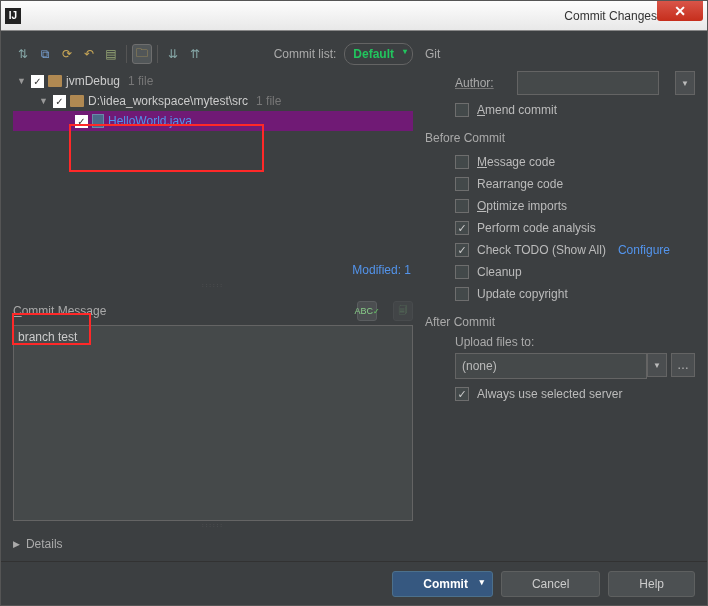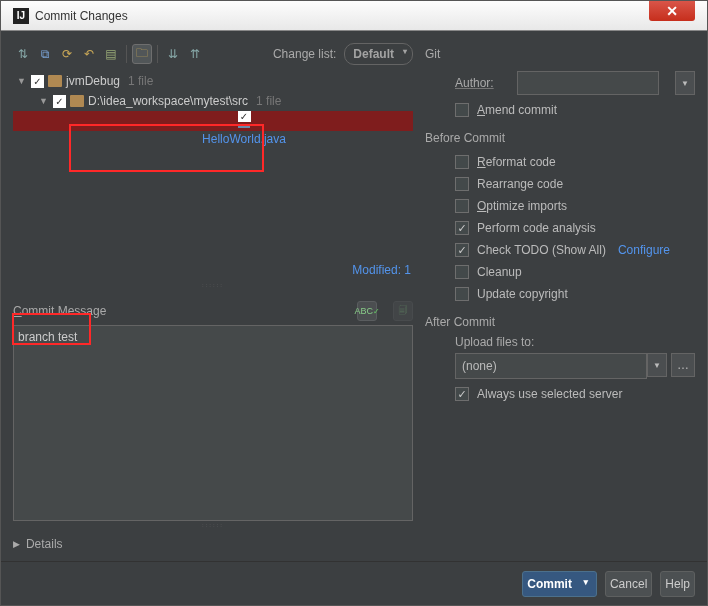--- a/index.html
+++ b/index.html
@@ -1,33 +1,33 @@
 <!DOCTYPE html>
 <html><head>
 <meta charset="utf-8">
 <style>
 * { margin: 0; padding: 0; box-sizing: border-box; font-family: "Segoe UI", Tahoma, sans-serif; }
 body { background: #5a7080; width: 708px; height: 606px; overflow: hidden; }
 .window { width: 708px; height: 606px; background: #3c3f41; border: 1px solid #555; display: flex; flex-direction: column; }
-.titlebar { height: 30px; background: linear-gradient(#fdfdfd, #e8e8e8); display: flex; align-items: center; padding: 0 12px; border-bottom: 1px solid #888; }
+.titlebar { height: 30px; background: linear-gradient(#fdfdfd, #e8e8e8); display: flex; align-items: center; padding: 0 4px; border-bottom: 1px solid #888; text-align: right; }
 .titlebar-icon { width: 16px; height: 16px; background: #222; color: #fff; font-size: 10px; display: flex; align-items: center; justify-content: center; margin-right: 6px; font-weight: bold; }
 .titlebar-text { font-size: 12px; color: #333; flex: 1; }
 .close-btn { width: 46px; height: 20px; background: linear-gradient(#d95549, #c62e1c); color: #fff; display: flex; align-items: center; justify-content: center; border-radius: 0 0 3px 3px; margin-top: -10px; font-size: 14px; font-weight: bold; cursor: pointer; }
 .content { flex: 1; padding: 10px 12px 10px 12px; display: flex; gap: 12px; color: #bbb; font-size: 12px; }
 .left-col { width: 400px; display: flex; flex-direction: column; }
 .right-col { flex: 1; display: flex; flex-direction: column; }
 .toolbar { display: flex; align-items: center; gap: 2px; height: 26px; margin-bottom: 4px; }
 .tb-icon { width: 20px; height: 20px; display: flex; align-items: center; justify-content: center; color: #8aa; cursor: pointer; border-radius: 3px; }
 .tb-icon.sel { background: #515658; border: 1px solid #6e6e6e; }
 .tb-sep { width: 1px; height: 18px; background: #555; margin: 0 3px; }
 .change-list-label { margin-left: auto; color: #aaa; }
-.change-list-select { background: #3c3f41; border: 1px solid #646464; color: #a3a3a3; padding: 3px 18px 3px 8px; border-radius: 10px; margin-left: 6px; cursor: pointer; position: relative; font-weight: bold; }
+.change-list-select { background: #3c3f41; border: 1px solid #646464; color: #22c55e; padding: 3px 18px 3px 8px; border-radius: 10px; margin-left: 6px; cursor: pointer; position: relative; font-weight: bold; }
 .tree-panel { flex: 0 0 188px; background: #3c3f41; border: none; overflow: auto; }
 .tree-row { display: flex; align-items: center; height: 20px; padding-left: 4px; gap: 4px; }
-.tree-row.selected { background: #7f1d1d; flex-direction: column; }
+.tree-row.selected { background: #701a75; }
 .arrow { width: 10px; font-size: 9px; color: #999; }
 .chk { width: 13px; height: 13px; background: #fff; display: flex; align-items: center; justify-content: center; font-size: 10px; color: #333; }
 .chk.on::after { content: "✓"; }
 .folder-icon { width: 14px; height: 12px; background: #b08952; border-radius: 1px; }
 .file-icon { width: 12px; height: 14px; background: #4a6a8a; border: 1px solid #6a8aaa; }
 .tree-label { color: #ccc; }
 .tree-label.link { color: #5394ec; }
 .tree-count { color: #777; margin-left: 4px; }
 .red-box { position: absolute; border: 2px solid #ff2828; pointer-events: none; }
 .modified-bar { text-align: right; color: #5394ec; padding: 4px 2px; }
@@ -46,21 +46,21 @@
 .author-input { flex: 1; height: 24px; background: #45494a; border: 1px solid #646464; }
 .dropdown-btn { width: 20px; height: 24px; background: #4b4e50; border: 1px solid #646464; display: flex; align-items: center; justify-content: center; font-size: 8px; color: #bbb; }
 .chk-row { display: flex; align-items: flex-end; margin: 4px 0 4px 30px; gap: 8px; }
 .chk-box { width: 14px; height: 14px; background: #43494a; border: 1px solid #6e6e6e; display: flex; align-items: center; justify-content: center; font-size: 11px; color: #ccc; }
 .chk-box.on::after { content: "✓"; }
 .configure-link { color: #5394ec; margin-left: 4px; cursor: pointer; }
 .upload-select { display: flex; margin: 4px 0 4px 30px; }
 .upload-select .sel { flex: 1; height: 24px; background: #45494a; border: 1px solid #646464; padding: 12px 6px; display: flex; align-items: center; color: #bbb; }
 .ellipsis-btn { width: 24px; height: 24px; background: #4b4e50; border: 1px solid #646464; margin-left: 4px; display: flex; align-items: center; justify-content: center; }
 .button-bar { height: 44px; border-top: 1px solid #323232; display: flex; align-items: center; justify-content: flex-end; padding: 0 12px; gap: 8px; }
-.btn { height: 26px; padding: 0 4px; border: 1px solid #5e6060; background: #4c5052; color: #ccc; border-radius: 3px; cursor: pointer; font-size: 12px; }
+.btn { height: 26px; padding: 0 30px; border: 1px solid #5e6060; background: #4c5052; color: #ccc; border-radius: 3px; cursor: pointer; font-size: 12px; }
 .btn.primary { background: #365880; border-color: #4c708c; font-weight: bold; color: #fff; padding-right: 24px; position: relative; }
 .btn.primary::after { content: "▾"; position: absolute; right: 8px; font-size: 9px; }
 .underline-first::first-letter { text-decoration: underline; }
 </style>
 </head>
 <body>
 
 <div class="window">
   <div class="titlebar">
     <div class="titlebar-icon">IJ</div>
@@ -74,21 +74,21 @@
         <div class="tb-icon">⇅</div>
         <div class="tb-icon" style="color:#7aa3d6;">⧉</div>
         <div class="tb-icon" style="color:#c9a857;">⟳</div>
         <div class="tb-icon" style="color:#c9a857;">↶</div>
         <div class="tb-icon" style="color:#9a7;">▤</div>
         <div class="tb-sep"></div>
         <div class="tb-icon sel" style="color:#c9a857;">🗀</div>
         <div class="tb-sep"></div>
         <div class="tb-icon">⇊</div>
         <div class="tb-icon">⇈</div>
-        <span class="change-list-label">Change list:</span>
+        <span class="change-list-label">Commit list:</span>
         <span class="change-list-select">
           <span>Default</span>
           <span style="position:absolute; right:5px; font-size:8px;">▾</span>
         </span>
       </div>
 
       <div class="tree-panel">
         <div class="tree-row">
           <span class="arrow">▼</span>
           <span class="chk on"></span>
@@ -139,21 +139,21 @@
         <div class="dropdown-btn">▼</div>
       </div>
       <div class="chk-row">
         <span class="chk-box"></span>
         <span class="underline-first">Amend commit</span>
       </div>
 
       <div class="section-title" style="margin-top:10px;">Before Commit</div>
       <div class="chk-row">
           <span class="chk-box"></span>
-          <span class="underline-first">Reformat code</span>
+          <span class="underline-first">Message code</span>
         </div>
       <div class="chk-row">
           <span class="chk-box"></span>
           <span>Rearrange code</span>
         </div>
       <div class="chk-row">
           <span class="chk-box"></span>
           <span class="underline-first">Optimize imports</span>
         </div>
       <div class="chk-row">

